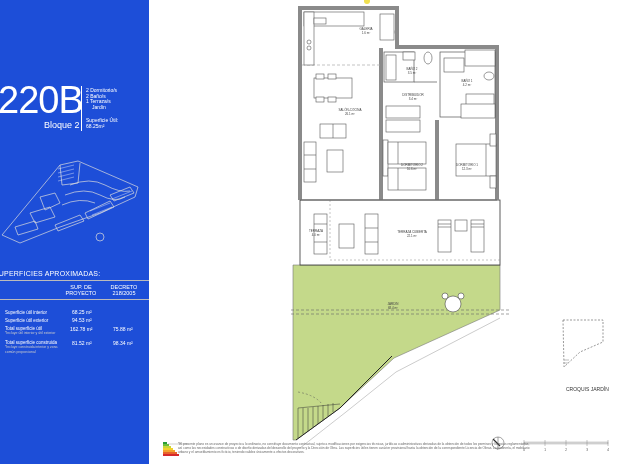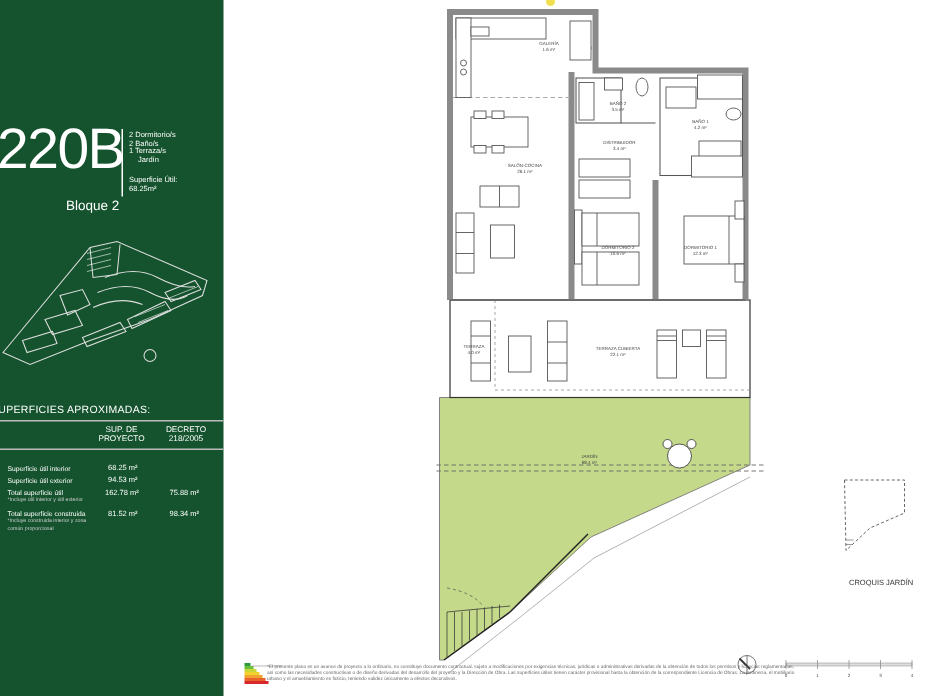--- a/index.html
+++ b/index.html
@@ -1,19 +1,19 @@
 <!DOCTYPE html>
 <html><head>
 <meta charset="utf-8">
 <style>
   html,body{margin:0;padding:0;background:#fff;}
   body{width:631px;height:464px;position:relative;overflow:hidden;font-family:"Liberation Sans",sans-serif;}
-  .left{position:absolute;left:0;top:0;width:149px;height:464px;background:#14532d;color:#fff;overflow:hidden;}
+  .left{position:absolute;left:0;top:0;width:149px;height:464px;background:#1d4ed8;color:#fff;overflow:hidden;}
   .unit-code{position:absolute;left:-2px;top:80px;font-size:38px;line-height:40px;letter-spacing:-1px;}
-  .bloque{position:absolute;left:44px;top:132px;font-size:9px;}
+  .bloque{position:absolute;left:44px;top:120px;font-size:9px;}
   .vline{position:absolute;left:81px;top:86px;width:1px;height:45px;background:#fff;}
   .features{position:absolute;left:86px;top:88px;font-size:5px;line-height:5.5px;}
   .features div{white-space:nowrap;}
   .useful{position:absolute;left:86px;top:118px;font-size:5px;line-height:5.5px;}
   .sitemap{position:absolute;left:0;top:155px;width:150px;height:95px;}
   .sup-title{position:absolute;left:0;top:270px;font-size:7px;letter-spacing:0.2px;white-space:nowrap;}
   .sup-title span{margin-left:-6px;}
   .hr1{position:absolute;left:0;top:280px;width:149px;height:1px;background:#bbb;}
   .col-h{position:absolute;top:284px;font-size:5.5px;line-height:6px;text-align:center;}
   .hr2{position:absolute;left:0;top:299px;width:149px;height:1px;background:#bbb;}

